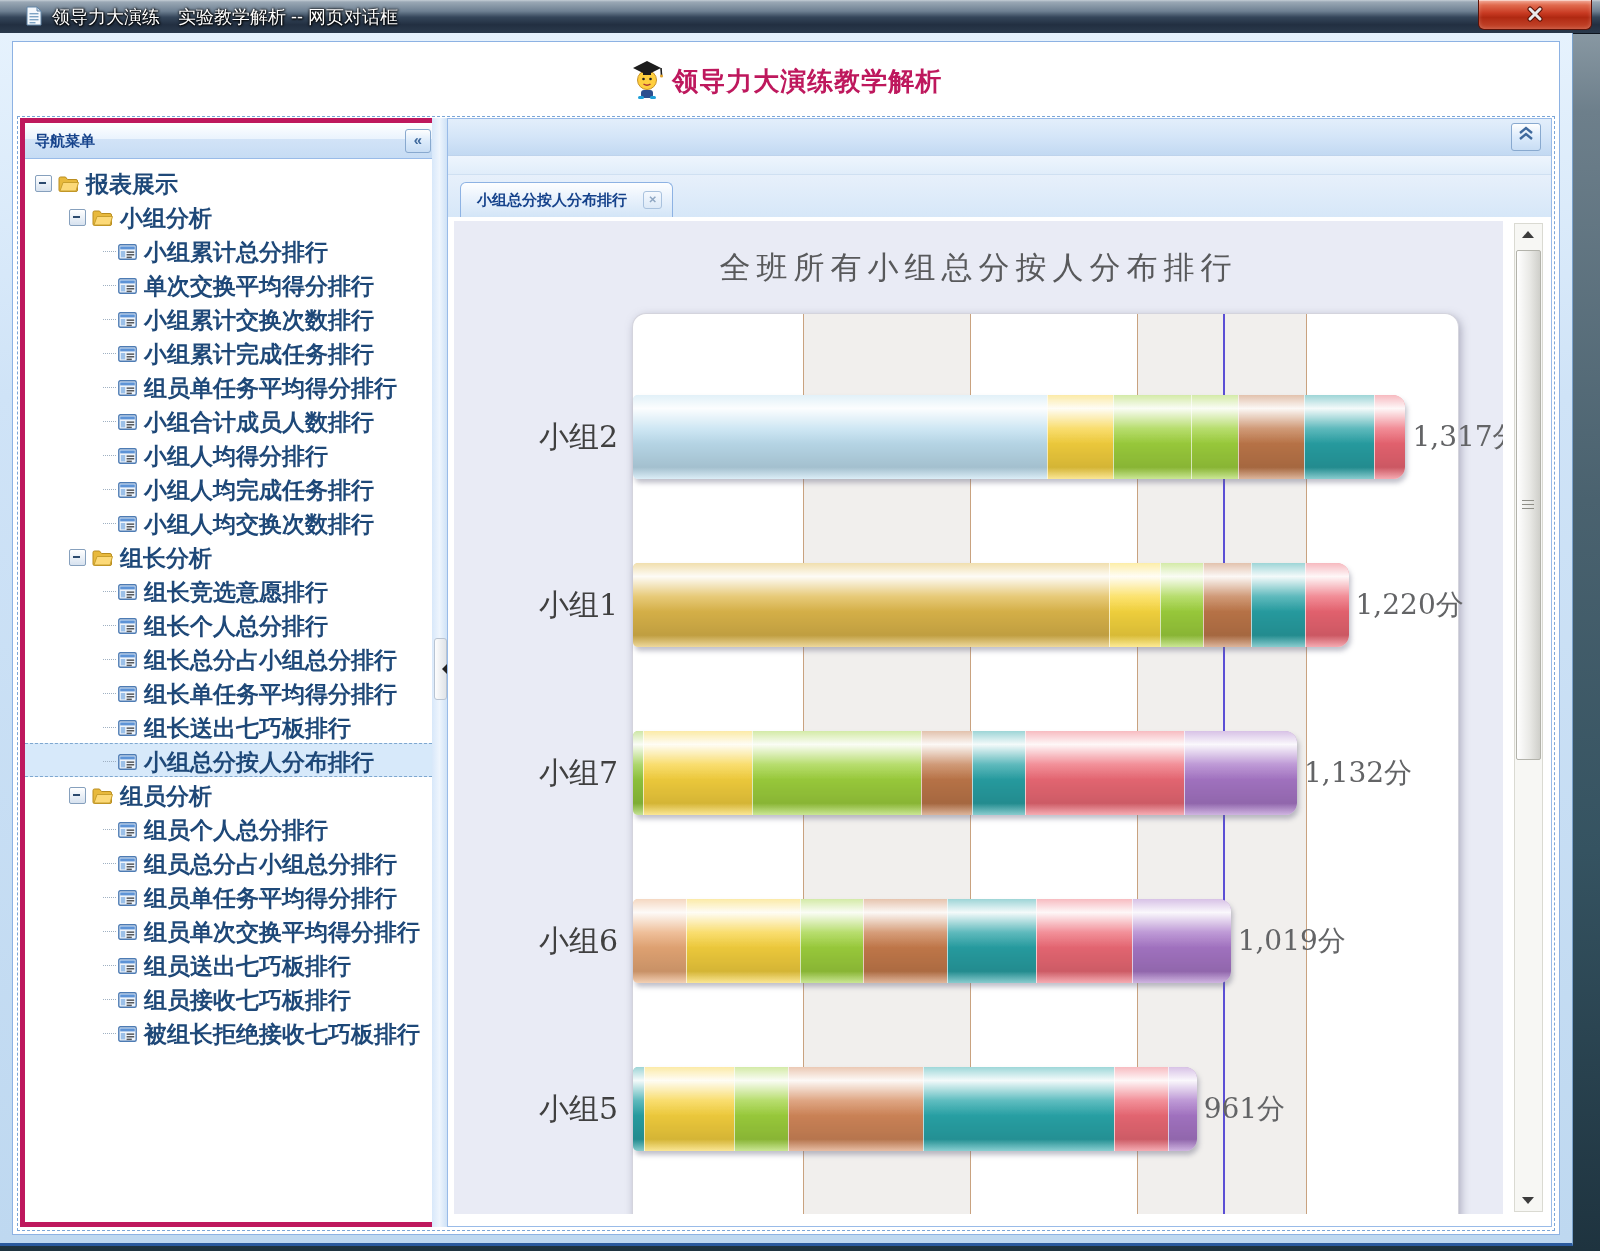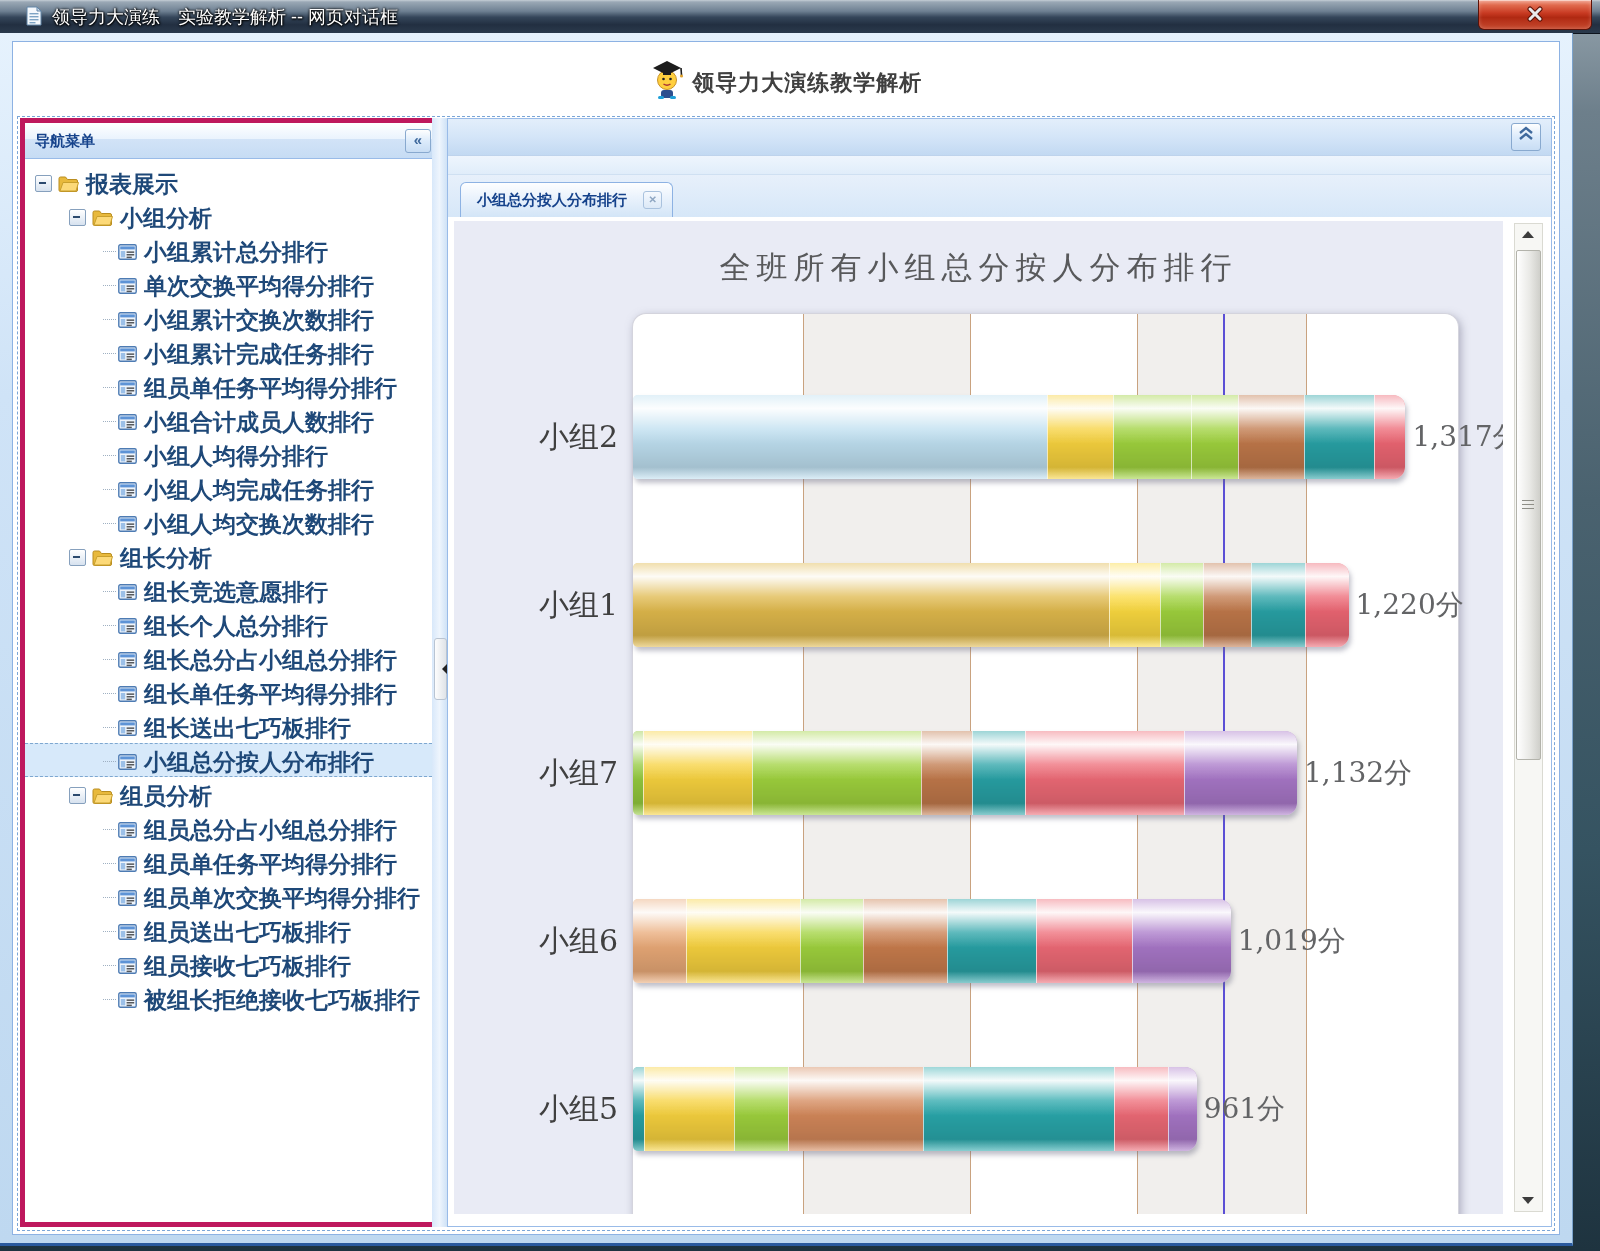--- a/index.html
+++ b/index.html
@@ -36,21 +36,21 @@
   }
   .page{
     position:absolute;left:12px;top:8px;width:1546px;height:1192px;
     background:#fff;border:1px solid #8db2e3;
   }
   .layout-outline{position:absolute;left:4px;top:74px;right:4px;bottom:3px;border:1px dashed #7aa6d8;pointer-events:none;}
   
   .page-header{position:absolute;left:0;top:0;width:100%;height:74px;text-align:center;}
   .page-header .hwrap{display:inline-block;margin-top:18px;white-space:nowrap;}
   .mascot{vertical-align:-10px;margin-right:4px;}
-  .page-title{display:inline;font-size:22px;font-weight:bold;color:#404040;letter-spacing:1px;font-family:"Liberation Sans",sans-serif;}
+  .page-title{display:inline;font-size:26px;font-weight:bold;color:#be185d;letter-spacing:1px;font-family:"Liberation Sans",sans-serif;}
   
   .sidebar{
     position:absolute;left:7px;top:76px;width:412px;bottom:7px;
     border:5px solid #be185d;background:#fff;
   }
   .sidebar-header{
     position:relative;height:35px;line-height:35px;padding:0 10px;
     background:linear-gradient(180deg,#ffffff 0%,#eaf3fd 45%,#d2e3f7 46%,#c6dcf4 100%);
     border-bottom:1px solid #99bbe8;
     color:#15428b;font-size:15px;font-weight:bold;
@@ -351,20 +351,28 @@
                 <rect x="2.2" y="2.4" width="14.6" height="3" fill="#5d93d6"></rect>
                 <rect x="2.8" y="7" width="4.4" height="6.4" fill="#9cc0e8"></rect>
                 <rect x="8.6" y="7.4" width="7.6" height="1.5" fill="#55585c"></rect>
                 <rect x="8.6" y="10" width="7.6" height="1.5" fill="#55585c"></rect>
                 <rect x="8.6" y="12.6" width="5.2" height="1.5" fill="#55585c"></rect>
               </svg><span class="lbl">小组总分按人分布排行</span></div>
             <div class="tree-row" style="padding-left: 44px;"><span class="expander"></span><svg class="ticon" width="21" height="16" viewBox="0 0 21 16">
                 <path d="M1 2.5 a1.5 1.5 0 0 1 1.5 -1.5 h5 l2 2.5 h8.5 a1.5 1.5 0 0 1 1.5 1.5 v9 a1.5 1.5 0 0 1 -1.5 1.5 h-15.5 a1.5 1.5 0 0 1 -1.5 -1.5 z" fill="#e8b93c" stroke="#b98d20"></path>
                 <path d="M2 15 L5 6.5 h15.5 L18 15 z" fill="#fcd978" stroke="#c9a02e"></path>
               </svg><span class="lbl">组员分析</span></div>
+            <div class="tree-row" style="padding-left: 78px;"><span class="stub"></span><svg class="ticon" width="19" height="16" viewBox="0 0 19 16">
+                <rect x="0.8" y="0.8" width="17.4" height="14.4" rx="1.5" fill="#eef4fb" stroke="#4d7bb3" stroke-width="1.4"></rect>
+                <rect x="2.2" y="2.4" width="14.6" height="3" fill="#5d93d6"></rect>
+                <rect x="2.8" y="7" width="4.4" height="6.4" fill="#9cc0e8"></rect>
+                <rect x="8.6" y="7.4" width="7.6" height="1.5" fill="#55585c"></rect>
+                <rect x="8.6" y="10" width="7.6" height="1.5" fill="#55585c"></rect>
+                <rect x="8.6" y="12.6" width="5.2" height="1.5" fill="#55585c"></rect>
+              </svg><span class="lbl">组员个人总分排行</span></div>
             <div class="tree-row" style="padding-left: 78px;"><span class="stub"></span><svg class="ticon" width="19" height="16" viewBox="0 0 19 16">
                 <rect x="0.8" y="0.8" width="17.4" height="14.4" rx="1.5" fill="#eef4fb" stroke="#4d7bb3" stroke-width="1.4"></rect>
                 <rect x="2.2" y="2.4" width="14.6" height="3" fill="#5d93d6"></rect>
                 <rect x="2.8" y="7" width="4.4" height="6.4" fill="#9cc0e8"></rect>
                 <rect x="8.6" y="7.4" width="7.6" height="1.5" fill="#55585c"></rect>
                 <rect x="8.6" y="10" width="7.6" height="1.5" fill="#55585c"></rect>
                 <rect x="8.6" y="12.6" width="5.2" height="1.5" fill="#55585c"></rect>
               </svg><span class="lbl">组员总分占小组总分排行</span></div>
             <div class="tree-row" style="padding-left: 78px;"><span class="stub"></span><svg class="ticon" width="19" height="16" viewBox="0 0 19 16">
                 <rect x="0.8" y="0.8" width="17.4" height="14.4" rx="1.5" fill="#eef4fb" stroke="#4d7bb3" stroke-width="1.4"></rect>

